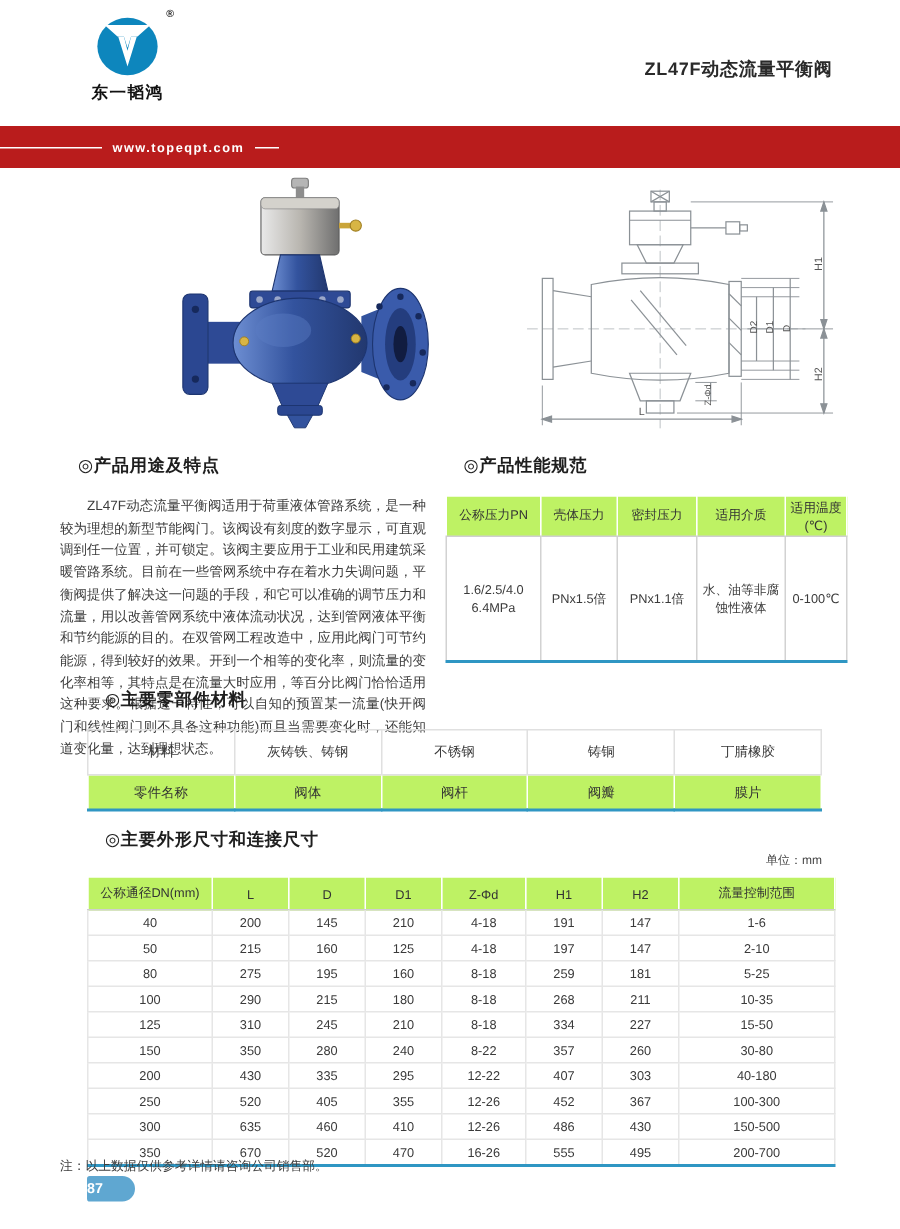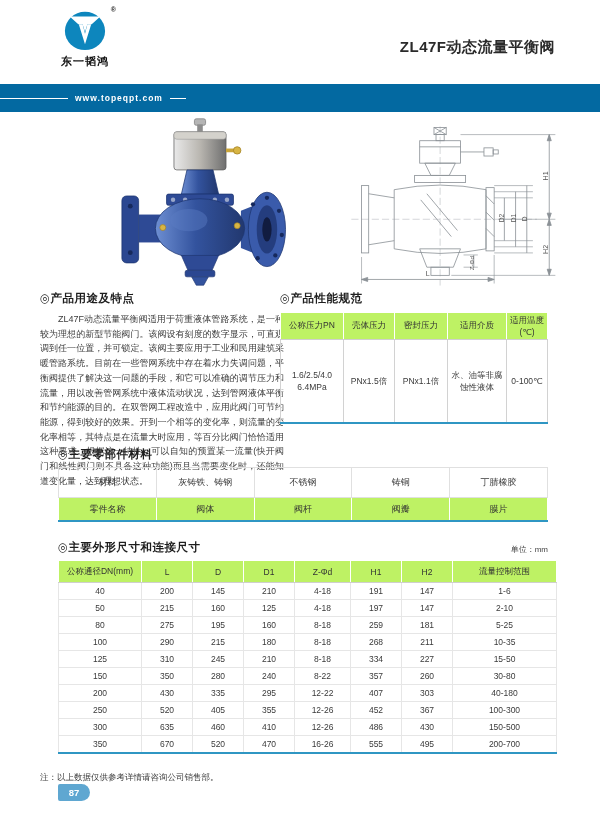--- a/index.html
+++ b/index.html
@@ -4,47 +4,47 @@
 <style>
   html,body{margin:0;padding:0;}
   body{width:600px;height:819px;background:#fff;font-family:"Liberation Sans","DejaVu Sans",sans-serif;color:#333;}
   .page{position:absolute;top:0;left:0;width:600px;height:819px;background:#fff;overflow:hidden;}
 
   
   .logo{position:absolute;left:55px;top:8px;width:60px;text-align:center;}
   .logo .mark{position:relative;width:46px;height:44px;margin:0 auto;}
   .logo .reg{position:absolute;right:-8px;top:-2px;font-size:7px;color:#222;font-weight:bold;}
   .logo .name{margin-top:2px;font-size:11px;font-weight:bold;color:#111;letter-spacing:1px;white-space:nowrap;}
-  .title{position:absolute;right:45px;top:38px;margin:0;font-size:15px;font-weight:bold;color:#2a2a2a;letter-spacing:0.5px;}
-
-  
-  .site-bar{position:absolute;left:0;top:84px;width:600px;height:28px;background:#0369a1;display:flex;align-items:center;}
+  .title{position:absolute;right:45px;top:38px;margin:0;font-size:12px;font-weight:bold;color:#2a2a2a;letter-spacing:0.5px;}
+
+  
+  .site-bar{position:absolute;left:0;top:84px;width:600px;height:28px;background:#b91c1c;display:flex;align-items:center;}
   .site-bar .rule{height:1px;background:#fff;}
   .site-bar .rule.long{width:68px;}
   .site-bar .rule.short{width:16px;}
   .site-bar .site{color:#fff;font-size:8.5px;font-weight:bold;letter-spacing:1px;margin:0 7px;}
 
   
   .photo{position:absolute;left:100px;top:116px;width:200px;height:172px;}
   .drawing{position:absolute;left:333px;top:124px;width:255px;height:164px;}
 
   
-  h2.sec{margin:0;font-size:11.5px;font-weight:bold;color:#1e1e1e;letter-spacing:0.5px;}
+  h2.sec{margin:12px;font-size:11.5px;font-weight:bold;color:#1e1e1e;letter-spacing:0.5px;}
 
   
   .features{position:absolute;left:40px;top:291px;width:244px;}
   .features p{margin:6px 0 0 0;font-size:9px;line-height:14.7px;text-align:justify;text-indent:2em;color:#3c3c3c;}
 
   
   table{border-collapse:collapse;table-layout:fixed;}
   th,td{font-weight:normal;text-align:center;vertical-align:middle;border:1px solid #d2d2d2;padding:0;color:#3a3a3a;}
   th{background:#bef264;border:1px solid #fff;border-bottom:1px solid #cfcfcf;color:#333;}
 
   
-  .performance{position:absolute;left:280px;top:291px;width:262px;}
+  .performance{position:absolute;left:297px;top:291px;width:262px;}
   .perf-table{width:262px;margin-top:6px;border-bottom:2px solid #2f96c3;}
   .perf-table th{height:26px;font-size:8.5px;}
   .perf-table td{height:82px;font-size:8.5px;white-space:pre-line;line-height:12px;}
 
   
   .materials{position:absolute;left:58px;top:447px;width:490px;}
   .mat-table{width:490px;margin-top:5px;border-bottom:2px solid #2f96c3;}
   .mat-table th{height:22px;font-size:9px;}
   .mat-table td{height:29px;font-size:9px;border-color:#e0e0e0;}
 
@@ -54,21 +54,21 @@
   .unit-note{font-size:8px;color:#444;}
   .dims-table{width:490px;margin-top:5px;border-bottom:2px solid #2f96c3;}
   .dims-table th{height:21px;font-size:8.5px;}
   .dims-table td{height:16px;font-size:8.5px;border-color:#e6e6e6;}
   .c-dn{width:82px;} .c-l{width:50px;} .c-d{width:50px;} .c-d1{width:50px;}
   .c-zd{width:55px;} .c-h1{width:50px;} .c-h2{width:50px;} .c-fl{width:103px;}
 
   
   .note{position:absolute;left:40px;top:772px;font-size:8.5px;color:#3d3d3d;}
   .page-badge{position:absolute;left:58px;top:784px;width:32px;height:17px;background:#5fa7d1;color:#fff;
-    font-size:9.5px;font-weight:bold;line-height:17px;text-align:center;border-radius:2px 9px 9px 2px;}
+    font-size:9.5px;font-weight:bold;line-height:17px;border-radius:2px 9px 9px 2px;}
 
   svg text{font-family:"Liberation Sans","DejaVu Sans",sans-serif;}
 </style>
 </head>
 <body>
 
 <div class="page">
 
   <div class="logo">
     <div class="mark">

